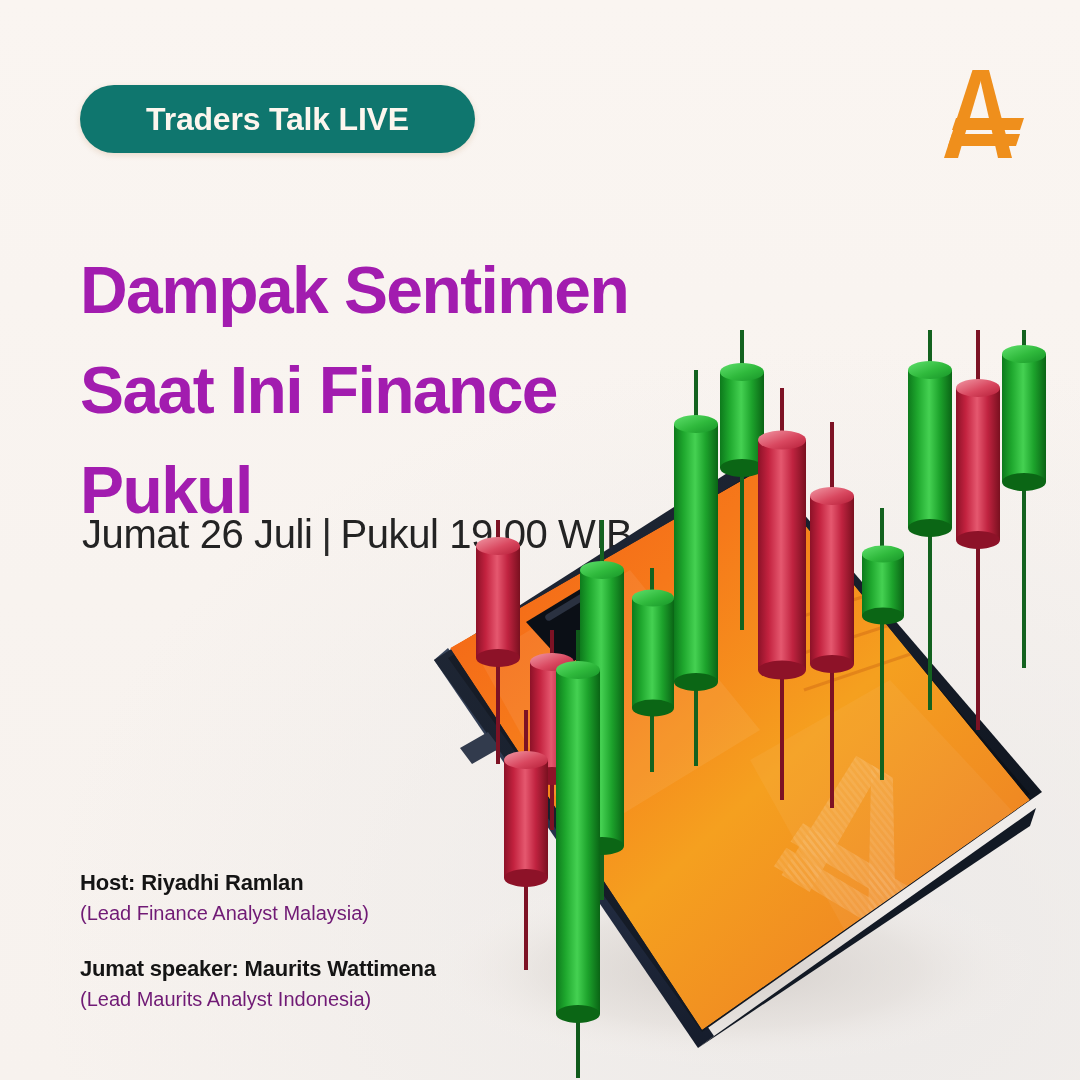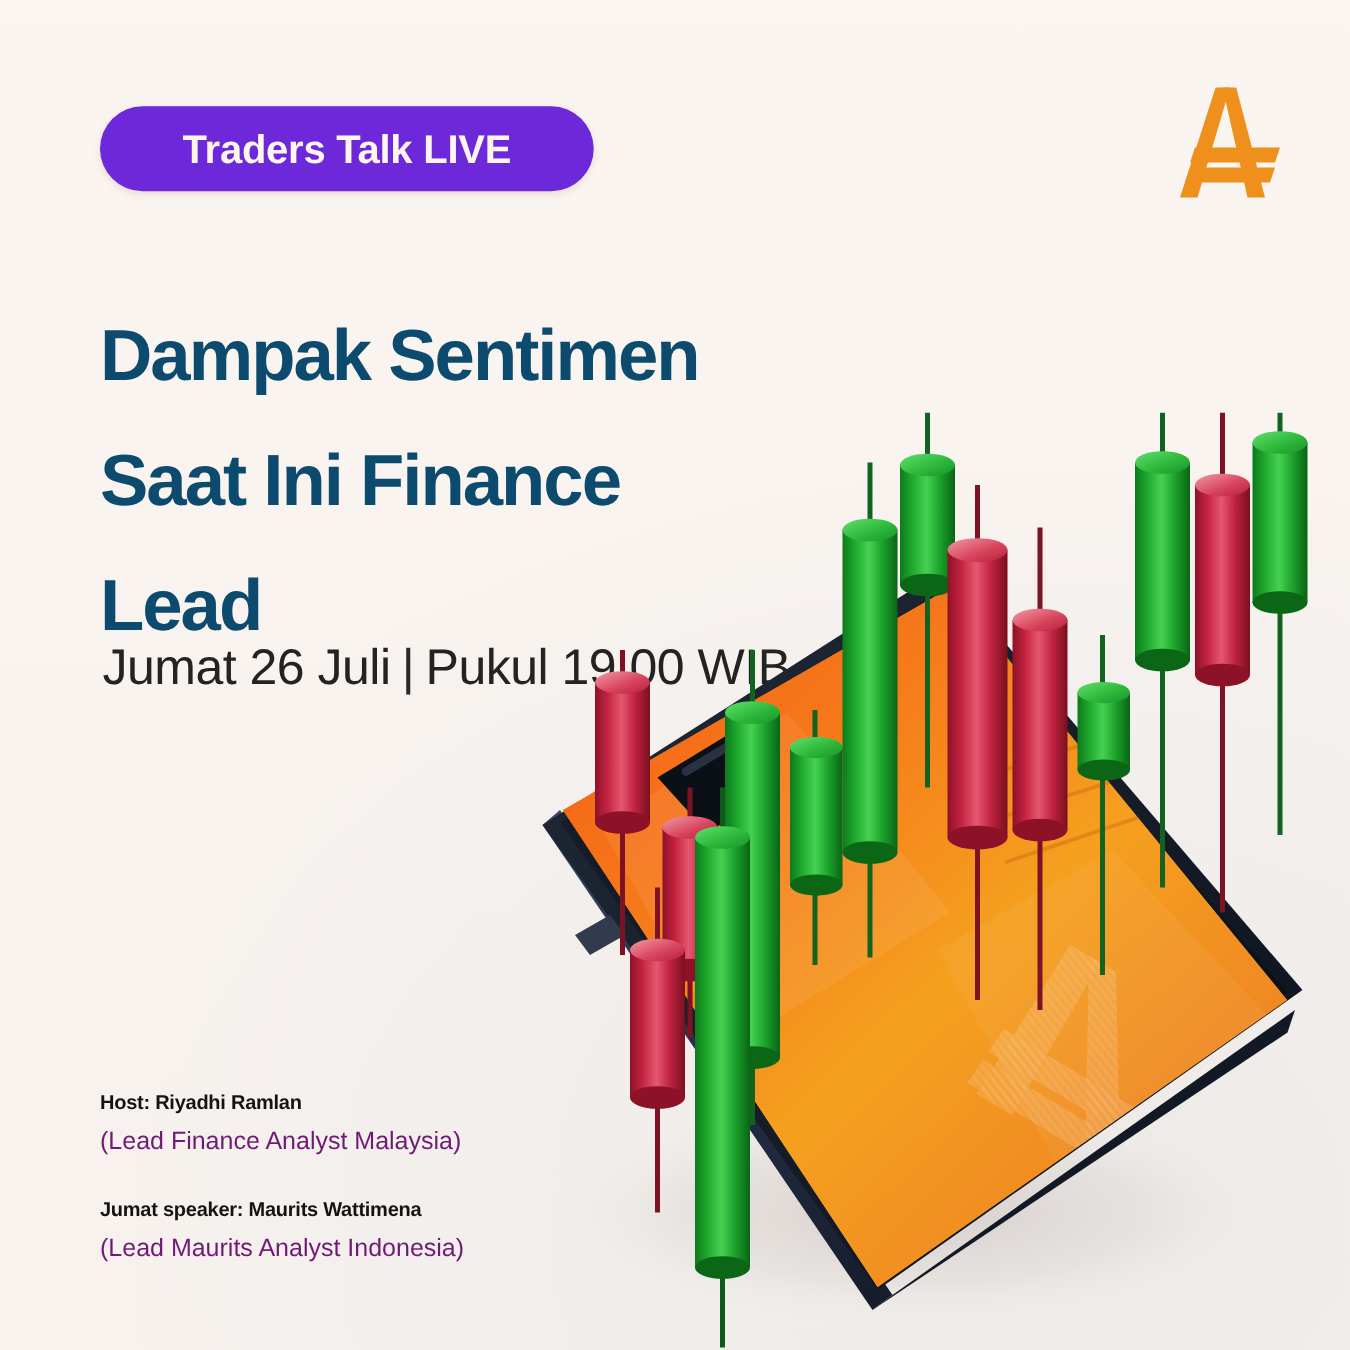--- a/index.html
+++ b/index.html
@@ -28,21 +28,21 @@
   }
 
   
   .badge {
     position: absolute;
     left: 80px;
     top: 85px;
     width: 395px;
     height: 68px;
     border-radius: 34px;
-    background: #6d28d9;
+    background: #0f766e;
     display: flex;
     align-items: center;
     justify-content: center;
     box-shadow: 0 2px 6px rgba(160,95,30,0.18);
   }
   .badge-text {
     color: #fdf6ee;
     font-size: 32px;
     font-weight: bold;
     letter-spacing: -0.2px;
@@ -56,22 +56,22 @@
     width: 104px;
     height: 104px;
   }
 
   
   .headline {
     position: absolute;
     left: 80px;
     top: 196px;
     width: 760px;
-    color: #0c4a6e;
-    font-size: 58px;
+    color: #a21caf;
+    font-size: 66px;
     font-weight: bold;
     line-height: 100px;
     letter-spacing: -1.6px;
   }
   .headline .hl-line { display: block; white-space: nowrap; }
 
   
   .schedule {
     position: absolute;
     left: 82px;
@@ -94,21 +94,21 @@
     position: absolute;
     left: 80px;
     top: 868px;
     width: 520px;
     z-index: 40;
   }
   .credit-block { margin-bottom: 26px; }
   .credit-block:last-child { margin-bottom: 0; }
   .credit-name {
     color: #141414;
-    font-size: 16px;
+    font-size: 22px;
     font-weight: bold;
     letter-spacing: -0.2px;
     line-height: 30px;
     white-space: nowrap;
   }
   .credit-role {
     color: #701a75;
     font-size: 20px;
     font-weight: 400;
     line-height: 30px;
@@ -149,21 +149,21 @@
         <path d="M28 56 L96 56 L92 68 L24 68 Z"></path>
 
         <path d="M24 72 L92 72 L88 84 L20 84 Z"></path>
       </g>
     </svg>
   </div>
 
   <h1 class="headline">
     <span class="hl-line">Dampak Sentimen</span>
     <span class="hl-line">Saat Ini Finance</span>
-    <span class="hl-line">Lead</span>
+    <span class="hl-line">Pukul</span>
   </h1>
 
   <div class="schedule">
     <span>Jumat 26 Juli</span><span class="sep">|</span><span>Pukul 19.00 WIB</span>
   </div>
 
   <div class="illustration">
     <svg viewBox="0 0 760 760" xmlns="http://www.w3.org/2000/svg">
       <defs>
         <linearGradient id="screenGrad" x1="0" y1="0" x2="1" y2="1">

